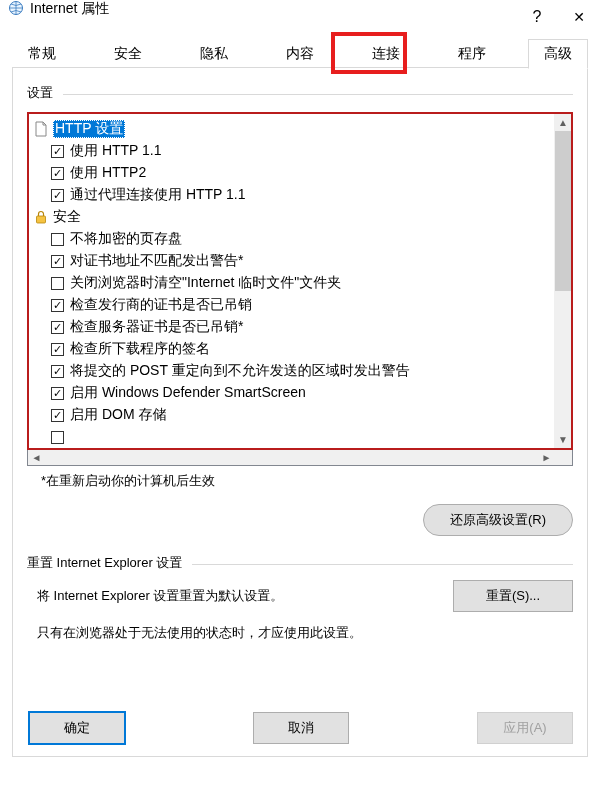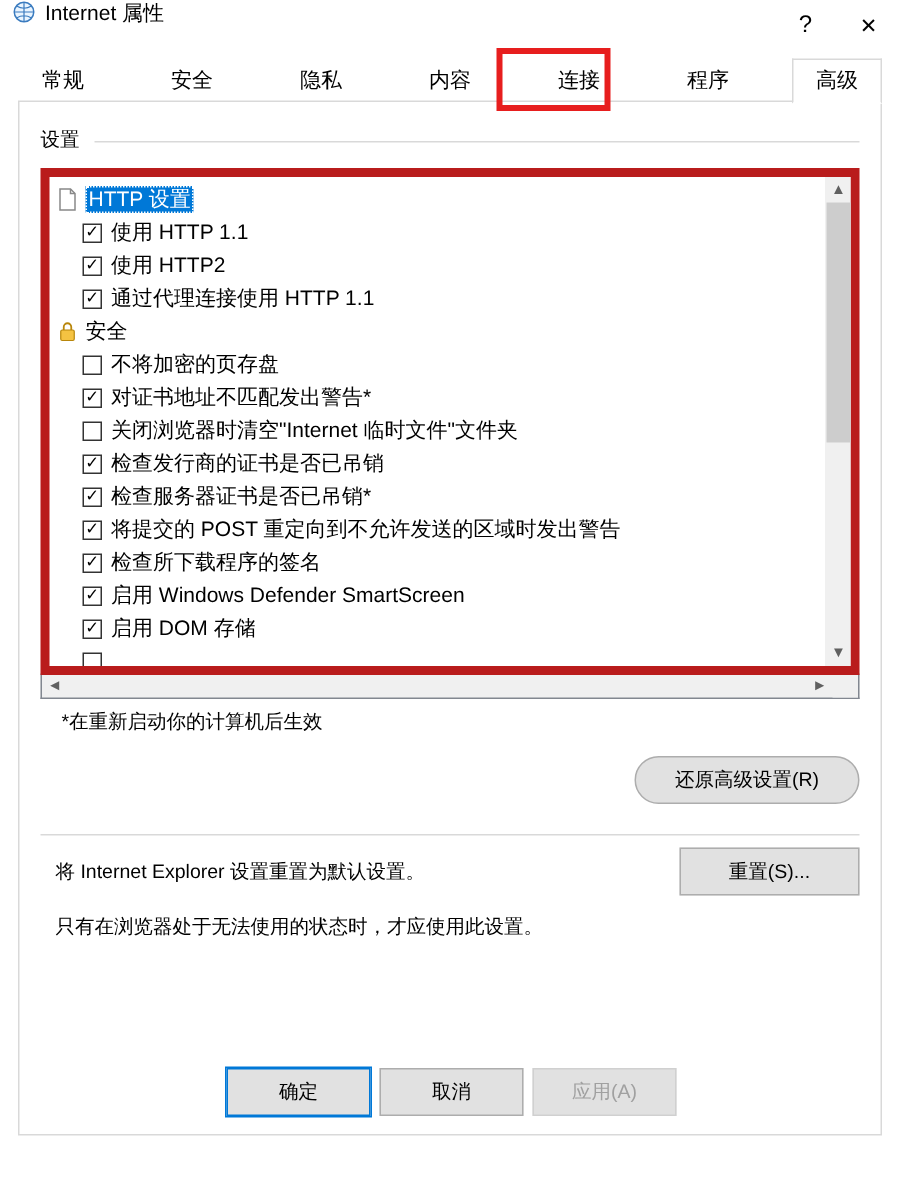--- a/index.html
+++ b/index.html
@@ -11,21 +11,21 @@
     .titlebar-btn.help { font-size: 16px; }
     .content { padding: 4px 12px 0 12px; }
     .tabs { display: flex; position: relative; justify-content: space-between; }
     .tab { padding: 5px 15px; font-size: 14px; border: 1px solid transparent; position: relative; top: 1px; background: #fff; z-index: 1; }
     .tab.active { border: 1px solid #d9d9d9; border-bottom-color: #fff; z-index: 3; }
     .tab-highlight { position: absolute; border: 4px solid #e71e1e; left: 319px; top: -6px; width: 76px; height: 42px; z-index: 5; pointer-events: none; }
     .tab-panel { border: 1px solid #d9d9d9; border-top: 1px solid #d9d9d9; min-height: 690px; padding: 16px 14px 10px 14px; position: relative; z-index: 2; margin-top: -1px; }
     .group-label { display: flex; align-items: center; font-size: 13px; margin-bottom: 6px; }
     .group-label span.lbl { margin-right: 10px; white-space: nowrap; }
     .group-label .line { flex: 1; height: 1px; background: #d9d9d9; margin-top: 2px; }
-    .treebox { border: 6px solid #b91c1c; position: relative; margin-top: 10px; height: 338px; display: flex; }
+    .treebox { border: 2px solid #b91c1c; position: relative; margin-top: 10px; height: 338px; display: flex; }
     .treecontent { flex: 1; padding: 4px 0 0 4px; overflow: hidden; }
     .vscroll { width: 17px; background: #f0f0f0; border-left: 1px solid #f0f0f0; display: flex; flex-direction: column; }
     .vscroll .arrow { height: 17px; display: flex; align-items: center; justify-content: center; color: #606060; font-size: 10px; }
     .vscroll .track { flex: 1; position: relative; }
     .vscroll .thumb { position: absolute; top: 0; left: 0; right: 0; height: 160px; background: #cdcdcd; }
     .hscroll { height: 17px; background: #f0f0f0; display: flex; }
     .hscroll .arrow { width: 17px; display: flex; align-items: center; justify-content: center; color: #606060; font-size: 10px; }
     .hscroll .track { flex: 1; }
     .node { display: flex; align-items: center; height: 22px; font-size: 14px; }
     .node.l0 { padding-left: 0px; }
@@ -36,21 +36,21 @@
     .cb { width: 13px; height: 13px; border: 1px solid #333; margin-right: 6px; display: flex; align-items: center; justify-content: center; flex-shrink: 0; }
     .cb.checked::after { content: "✓"; font-size: 11px; line-height: 1; color: #000; }
     .note { font-size: 13px; margin: 6px 0 14px 14px; }
     .button-row-right { display: flex; justify-content: flex-end; margin-bottom: 18px; }
     .btn { border: 1px solid #adadad; background: #e1e1e1; font-size: 13px; padding: 6px 18px; min-width: 120px; text-align: center; }
     .btn.wide { min-width: 150px; padding: 6px 24px; border-radius: 16px; }
     .reset-row { display: flex; align-items: center; margin: 8px 0 12px 0; }
     .reset-row .text { flex: 1; font-size: 13px; padding-left: 10px; }
     .hint { font-size: 13px; padding-left: 10px; margin-top: 6px; }
     .nowrap { white-space: nowrap; }
-    .footer { position: absolute; bottom: 0; left: 16px; right: 0; padding: 10px 14px 12px 0; display: flex; justify-content: center; gap: 6px; }
+    .footer { position: absolute; bottom: 0; left: 16px; right: 0; padding: 10px 14px 12px 0; display: flex; justify-content: space-between; gap: 6px; }
     .footer .btn { min-width: 96px; padding: 6px 12px; }
     .footer .btn.default { border: 1px solid #0078d7; outline: 1px solid #0078d7; }
     .footer .btn.disabled { color: #a0a0a0; border-color: #d0d0d0; }
   </style>
 </head>
 <body>
 
 <div class="titlebar">
   <svg class="titlebar-icon" viewBox="0 0 16 16">
     <circle cx="8" cy="8" r="6.5" fill="#eaf5ff" stroke="#3a7bbf" stroke-width="1"></circle>
@@ -127,25 +127,25 @@
             <div class="node l1">
               <span class="cb checked"></span>
               <span class="node-label">检查发行商的证书是否已吊销</span>
             </div>
             <div class="node l1">
               <span class="cb checked"></span>
               <span class="node-label">检查服务器证书是否已吊销*</span>
             </div>
             <div class="node l1">
               <span class="cb checked"></span>
-              <span class="node-label">将提交的 POST 重定向到不允许发送的区域时发出警告</span>
+              <span class="node-label">检查所下载程序的签名</span>
             </div>
             <div class="node l1">
               <span class="cb checked"></span>
-              <span class="node-label">检查所下载程序的签名</span>
+              <span class="node-label">将提交的 POST 重定向到不允许发送的区域时发出警告</span>
             </div>
             <div class="node l1">
               <span class="cb checked"></span>
               <span class="node-label">启用 Windows Defender SmartScreen</span>
             </div>
             <div class="node l1">
               <span class="cb checked"></span>
               <span class="node-label">启用 DOM 存储</span>
             </div>
             <div class="node l1">
@@ -169,20 +169,21 @@
       <div style="width:17px;background:#f0f0f0;"></div>
     </div>
 
     <div class="note">*在重新启动你的计算机后生效</div>
 
     <div class="button-row-right">
       <div class="btn wide">还原高级设置(R)</div>
     </div>
 
     <div class="group-label">
+      <span class="lbl nowrap">重置 Internet Explorer 设置</span>
       <span class="line"></span>
     </div>
 
     <div class="reset-row">
       <div class="text">将 Internet Explorer 设置重置为默认设置。</div>
       <div class="btn">重置(S)...</div>
     </div>
 
     <div class="hint">只有在浏览器处于无法使用的状态时，才应使用此设置。</div>
 

